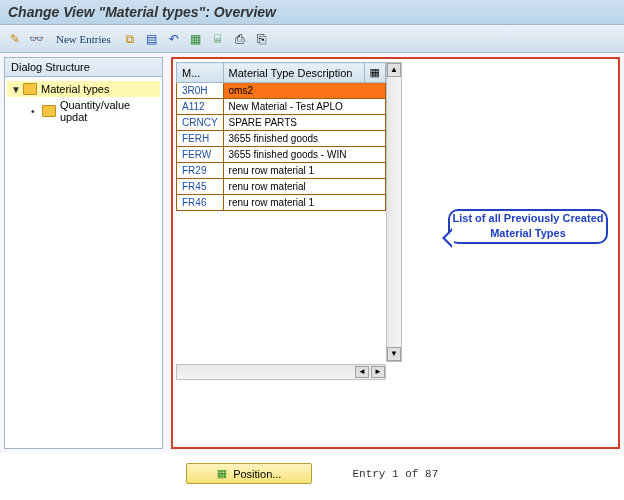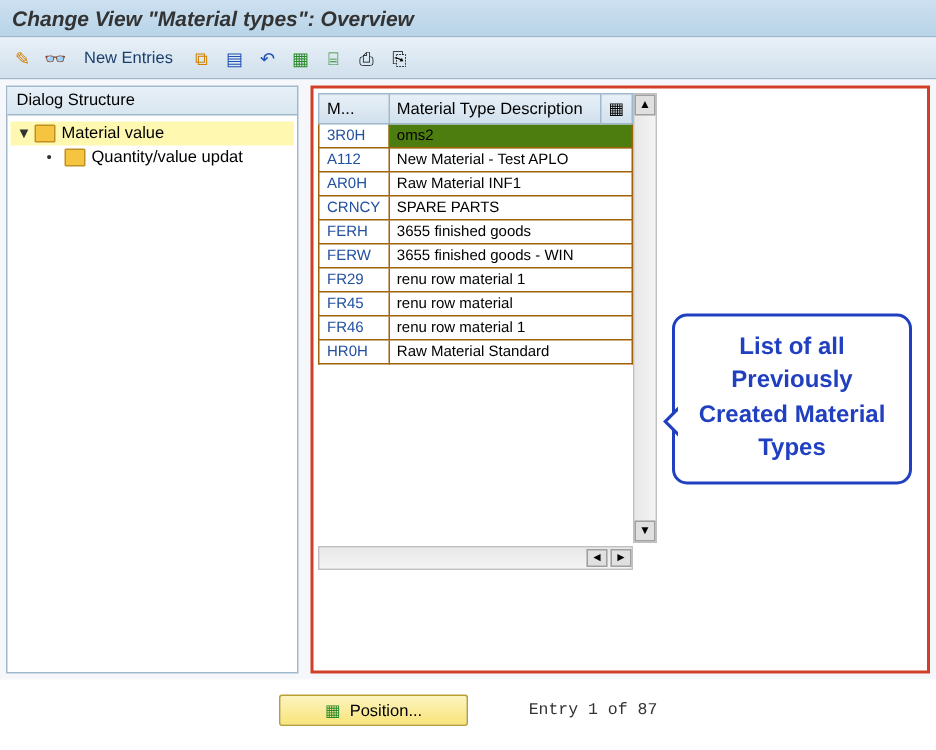--- a/index.html
+++ b/index.html
@@ -37,28 +37,29 @@
     display: inline-flex;
     align-items: center;
     justify-content: center;
     cursor: pointer;
     font-size: 12px;
   }
   .toolbar-text {
     padding: 0 6px;
     color: #1a3f6b;
     cursor: pointer;
+    font-family: Liberation Serif, serif;
   }
   .main-area {
     display: flex;
     height: calc(100% - 100px);
     background: #f5f7fa;
   }
   .dialog-structure {
-    width: 195px;
+    width: 159px;
     border-right: 1px solid #a0b8cc;
     background: #fff;
     margin: 4px;
     border: 1px solid #a0b8cc;
   }
   .ds-header {
     background: linear-gradient(to bottom, #e8f0f8, #d8e6f0);
     padding: 3px 6px;
     border-bottom: 1px solid #a0b8cc;
     font-size: 11px;
@@ -116,40 +117,40 @@
     text-align: center;
     background: linear-gradient(to bottom, #f5d060, #e8b830);
   }
   .data-table td {
     border: 1px solid #a16207;
     padding: 2px 5px;
     font-size: 10px;
     background: #fff;
   }
   .data-table tr.highlighted td.desc-cell {
-    background: #4d7c0f;
+    background: #f97316;
   }
   .code-cell {
     background: #f4f6f9;
     color: #2050a0;
     width: 42px;
   }
   .callout {
     position: absolute;
     top: 150px;
     right: 10px;
     width: 160px;
     background: #fff;
     border: 2px solid #2040c0;
     border-radius: 10px;
-    padding: 10px;
+    padding: 0;
     text-align: center;
     color: #2040c0;
     font-weight: bold;
-    font-size: 16px;
+    font-size: 11px;
     line-height: 1.4;
   }
   .callout::before {
     content: "";
     position: absolute;
     left: -18px;
     top: 55%;
     border: 10px solid transparent;
     border-right-color: #2040c0;
   }
@@ -250,21 +251,21 @@
 </div>
 
 <div class="main-area">
 
   <div class="dialog-structure">
     <div class="ds-header">Dialog Structure</div>
     <div class="tree">
       <div class="tree-item selected">
         <span class="tree-toggle">▼</span>
         <span class="folder-icon"></span>
-        <span>Material value</span>
+        <span>Material types</span>
       </div>
       <div class="tree-item tree-child">
         <span class="tree-toggle">•</span>
         <span class="folder-icon"></span>
         <span>Quantity/value updat</span>
       </div>
     </div>
   </div>
 
   <div class="table-area">
@@ -281,24 +282,20 @@
           <tbody id="table-body">
               <tr class="highlighted">
                 <td class="code-cell">3R0H</td>
                 <td class="desc-cell" colspan="2">oms2</td>
               </tr>
               <tr>
                 <td class="code-cell">A112</td>
                 <td class="desc-cell" colspan="2">New Material - Test APLO</td>
               </tr>
               <tr>
-                <td class="code-cell">AR0H</td>
-                <td class="desc-cell" colspan="2">Raw Material INF1</td>
-              </tr>
-              <tr>
                 <td class="code-cell">CRNCY</td>
                 <td class="desc-cell" colspan="2">SPARE PARTS</td>
               </tr>
               <tr>
                 <td class="code-cell">FERH</td>
                 <td class="desc-cell" colspan="2">3655 finished goods</td>
               </tr>
               <tr>
                 <td class="code-cell">FERW</td>
                 <td class="desc-cell" colspan="2">3655 finished goods - WIN</td>
@@ -307,24 +304,20 @@
                 <td class="code-cell">FR29</td>
                 <td class="desc-cell" colspan="2">renu row material 1</td>
               </tr>
               <tr>
                 <td class="code-cell">FR45</td>
                 <td class="desc-cell" colspan="2">renu row material</td>
               </tr>
               <tr>
                 <td class="code-cell">FR46</td>
                 <td class="desc-cell" colspan="2">renu row material 1</td>
-              </tr>
-              <tr>
-                <td class="code-cell">HR0H</td>
-                <td class="desc-cell" colspan="2">Raw Material Standard</td>
               </tr>
             </tbody>
         </table>
       </div>
       <div class="vscroll">
         <div class="arrow">▲</div>
         <div class="arrow">▼</div>
       </div>
     </div>
     <div class="hscroll">

